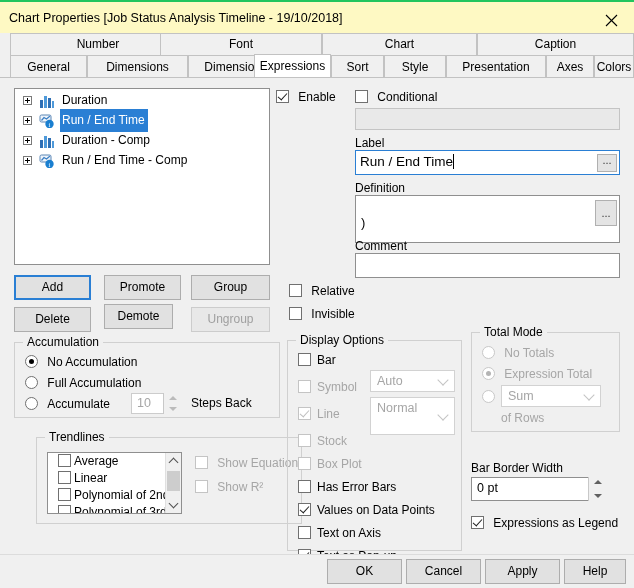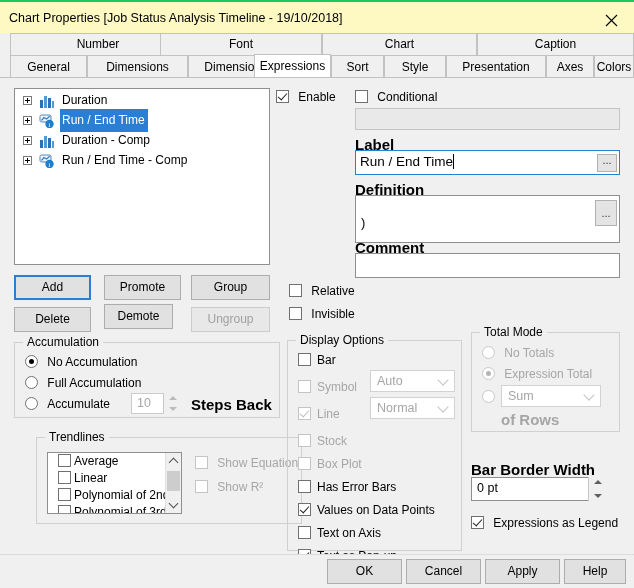--- a/index.html
+++ b/index.html
@@ -195,21 +195,21 @@
   .field.readonly { background: #e9e9e9; border-color: #c4c4c4; }
   .ellipsis-btn {
     position: absolute; right: 2px; top: 2px;
     width: 20px; height: 18px;
     background: #e4e4e4; border: 1px solid #b0b0b0;
     box-sizing: border-box;
     font-size: 11px; line-height: 10px; text-align: center;
     color: #333; cursor: default;
   }
   .field-label {
-    position: absolute; font-size: 15px; color: #000; white-space: nowrap; font-weight: bold;
+    position: absolute; font-size: 12px; color: #000; white-space: nowrap;
   }
 
   
   .combo {
     position: absolute; box-sizing: border-box;
     background: #fff; border: 1px solid #b5b5b5;
     font-size: 12.5px; color: #555;
     padding: 3px 20px 3px 6px;
     cursor: default; overflow: hidden; white-space: nowrap;
   }
@@ -464,21 +464,21 @@
         <div class="cb-row" style="left: 10px; top: 137px;"><span class="cb"></span><span class="cb-label">Has Error Bars</span></div>
         <div class="cb-row" style="left: 10px; top: 160px;"><span class="cb checked"></span><span class="cb-label">Values on Data Points</span></div>
         <div class="cb-row" style="left: 10px; top: 183px;"><span class="cb"></span><span class="cb-label">Text on Axis</span></div>
         <div class="cb-row" style="left: 10px; top: 206px;"><span class="cb checked"></span><span class="cb-label">Text as Pop-up</span></div>
       </div>
 
     <div class="combo disabled" style="left:82px; top:29px; width:85px; height:22px;">
       <span>Auto</span>
       <span class="chev"></span>
     </div>
-    <div class="combo disabled" style="left:82px; top:56px; width:85px; height:22px;">
+    <div class="combo disabled" style="left:82px; top:56px; width:85px; height:38px;">
       <span>Normal</span>
       <span class="chev"></span>
     </div>
   </div>
 
   <div class="groupbox" style="left:471px; top:254px; width:149px; height:100px;">
     <span class="group-title">Total Mode</span>
 
     <div class="rd-row disabled" style="left:10px; top:11px;">
       <span class="rd"></span>

